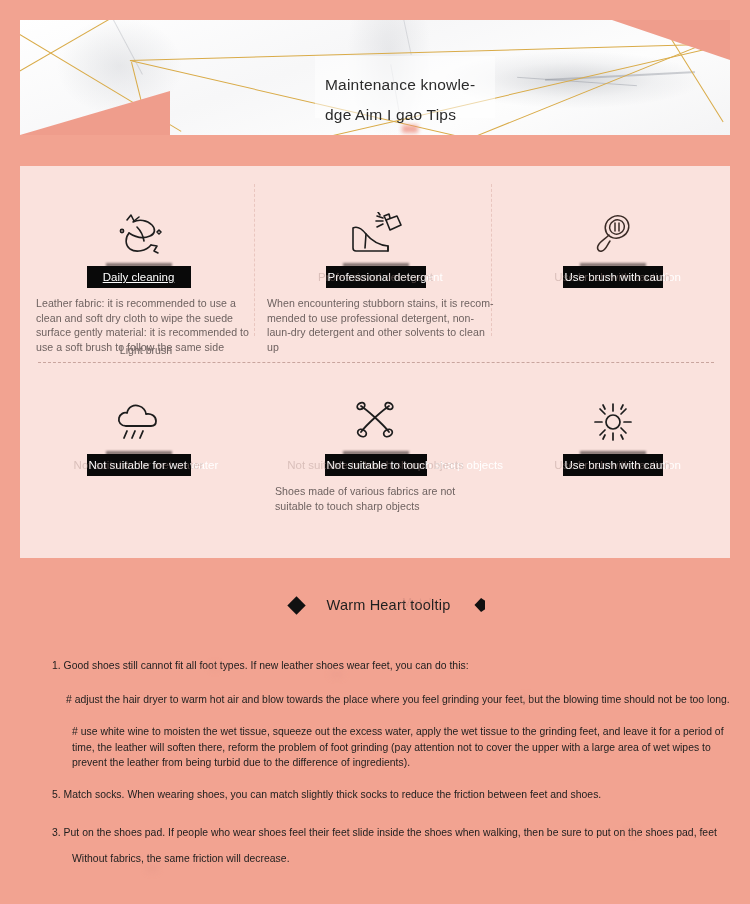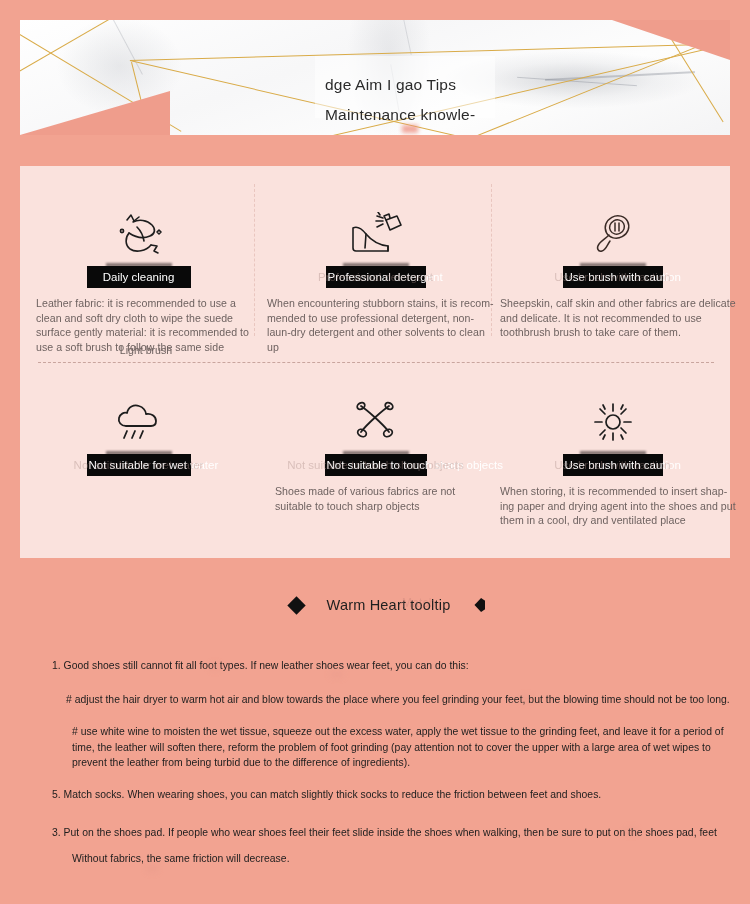--- a/index.html
+++ b/index.html
@@ -153,21 +153,21 @@
     text-align: center;
     white-space: nowrap;
     padding: 0 2px;
     box-sizing: border-box;
   }
   
   .badge .badge-text {
     position: relative;
     z-index: 2;
   }
-  .badge.w-daily   { width: 104px; }
+  .badge.w-daily   { width: 104px; text-decoration: underline; }
   .badge.w-prof    { width: 100px; }
   .badge.w-brush   { width: 100px; }
   .badge.w-wet     { width: 104px; }
   .badge.w-touch   { width: 102px; }
   .badge.w-store   { width: 100px; }
 
   .badge-overflow {
     position: absolute;
     left: 50%;
     transform: translateX(-50%);
@@ -324,22 +324,22 @@
   <div class="gold" style="left:455px; top:116px; width:300px; transform: rotate(-22deg);"></div>
   <div class="gold" style="left:640px; top:0px;   width:120px; transform: rotate(58deg);"></div>
 
   <div class="corner-salmon"></div>
   <div class="corner-salmon-bl"></div>
 
   <div class="banner-title-box"></div>
   <div class="banner-pink-smudge"></div>
 
   <div class="banner-title">
+    <div>Maintenance knowle-</div>
     <div>dge Aim I gao Tips</div>
-    <div>Maintenance knowle-</div>
   </div>
 </div>
 
 <div class="panel">
 
   <div class="v-divider d1"></div>
   <div class="v-divider d2"></div>
   <div class="h-divider"></div>
 
   <div class="grid-row row1">
@@ -397,21 +397,20 @@
           <path d="M19 23 C15 27, 11 29, 9 32 C6 36, 8 40, 12 39 C16 38, 17 33, 20 29"></path>
         </svg>
       </div>
       <div class="badge-wrap">
         <div class="badge-topline"></div>
         <div class="badge-overflow">Use brush with caution</div>
         <div class="badge w-brush">
           <span class="badge-text">Use brush with caution</span>
         </div>
       </div>
-      <div class="card-body">Sheepskin, calf skin and other fabrics are delicate and delicate. It is not recommended to use toothbrush brush to take care of them.</div>
       <div class="card-subnote"></div>
     </div>
   </div>
 
   <div class="grid-row row2">
 
     <div class="card c0">
       <div class="card-icon">
         <svg width="52" height="44" viewBox="0 0 52 44" fill="none" stroke="#1d1d1d" stroke-width="1.8" stroke-linecap="round" stroke-linejoin="round">
           <path d="M13 26 C8 26, 5 22, 6 18 C7 14, 11 12, 14 13 C15 7, 21 4, 26 6 C30 7, 33 11, 33 14 C38 13, 43 16, 43 21 C43 24, 41 26, 38 26 Z"></path>
@@ -459,21 +458,20 @@
           <path d="M14 5 L16 9 M34 5 L32 9 M14 39 L16 35 M34 39 L32 35"></path>
         </svg>
       </div>
       <div class="badge-wrap">
         <div class="badge-topline"></div>
         <div class="badge-overflow">Use brush with caution</div>
         <div class="badge w-store">
           <span class="badge-text">Use brush with caution</span>
         </div>
       </div>
-      <div class="card-body">When storing, it is recommended to insert shap-ing paper and drying agent into the shoes and put them in a cool, dry and ventilated place</div>
       <div class="card-subnote"></div>
     </div>
   </div>
 </div>
 
 <div class="warm-title">
   <span class="diamond"></span>
   <span class="warm-title-text">Warm Heart tooltip</span>
   <span class="diamond clipped"></span>
 </div>

